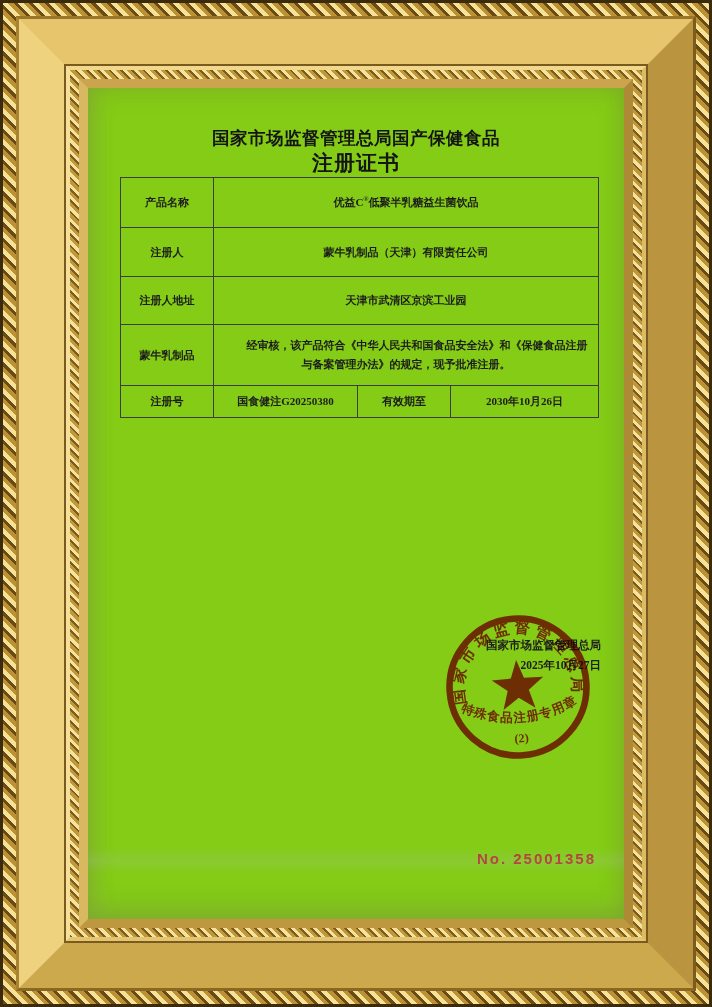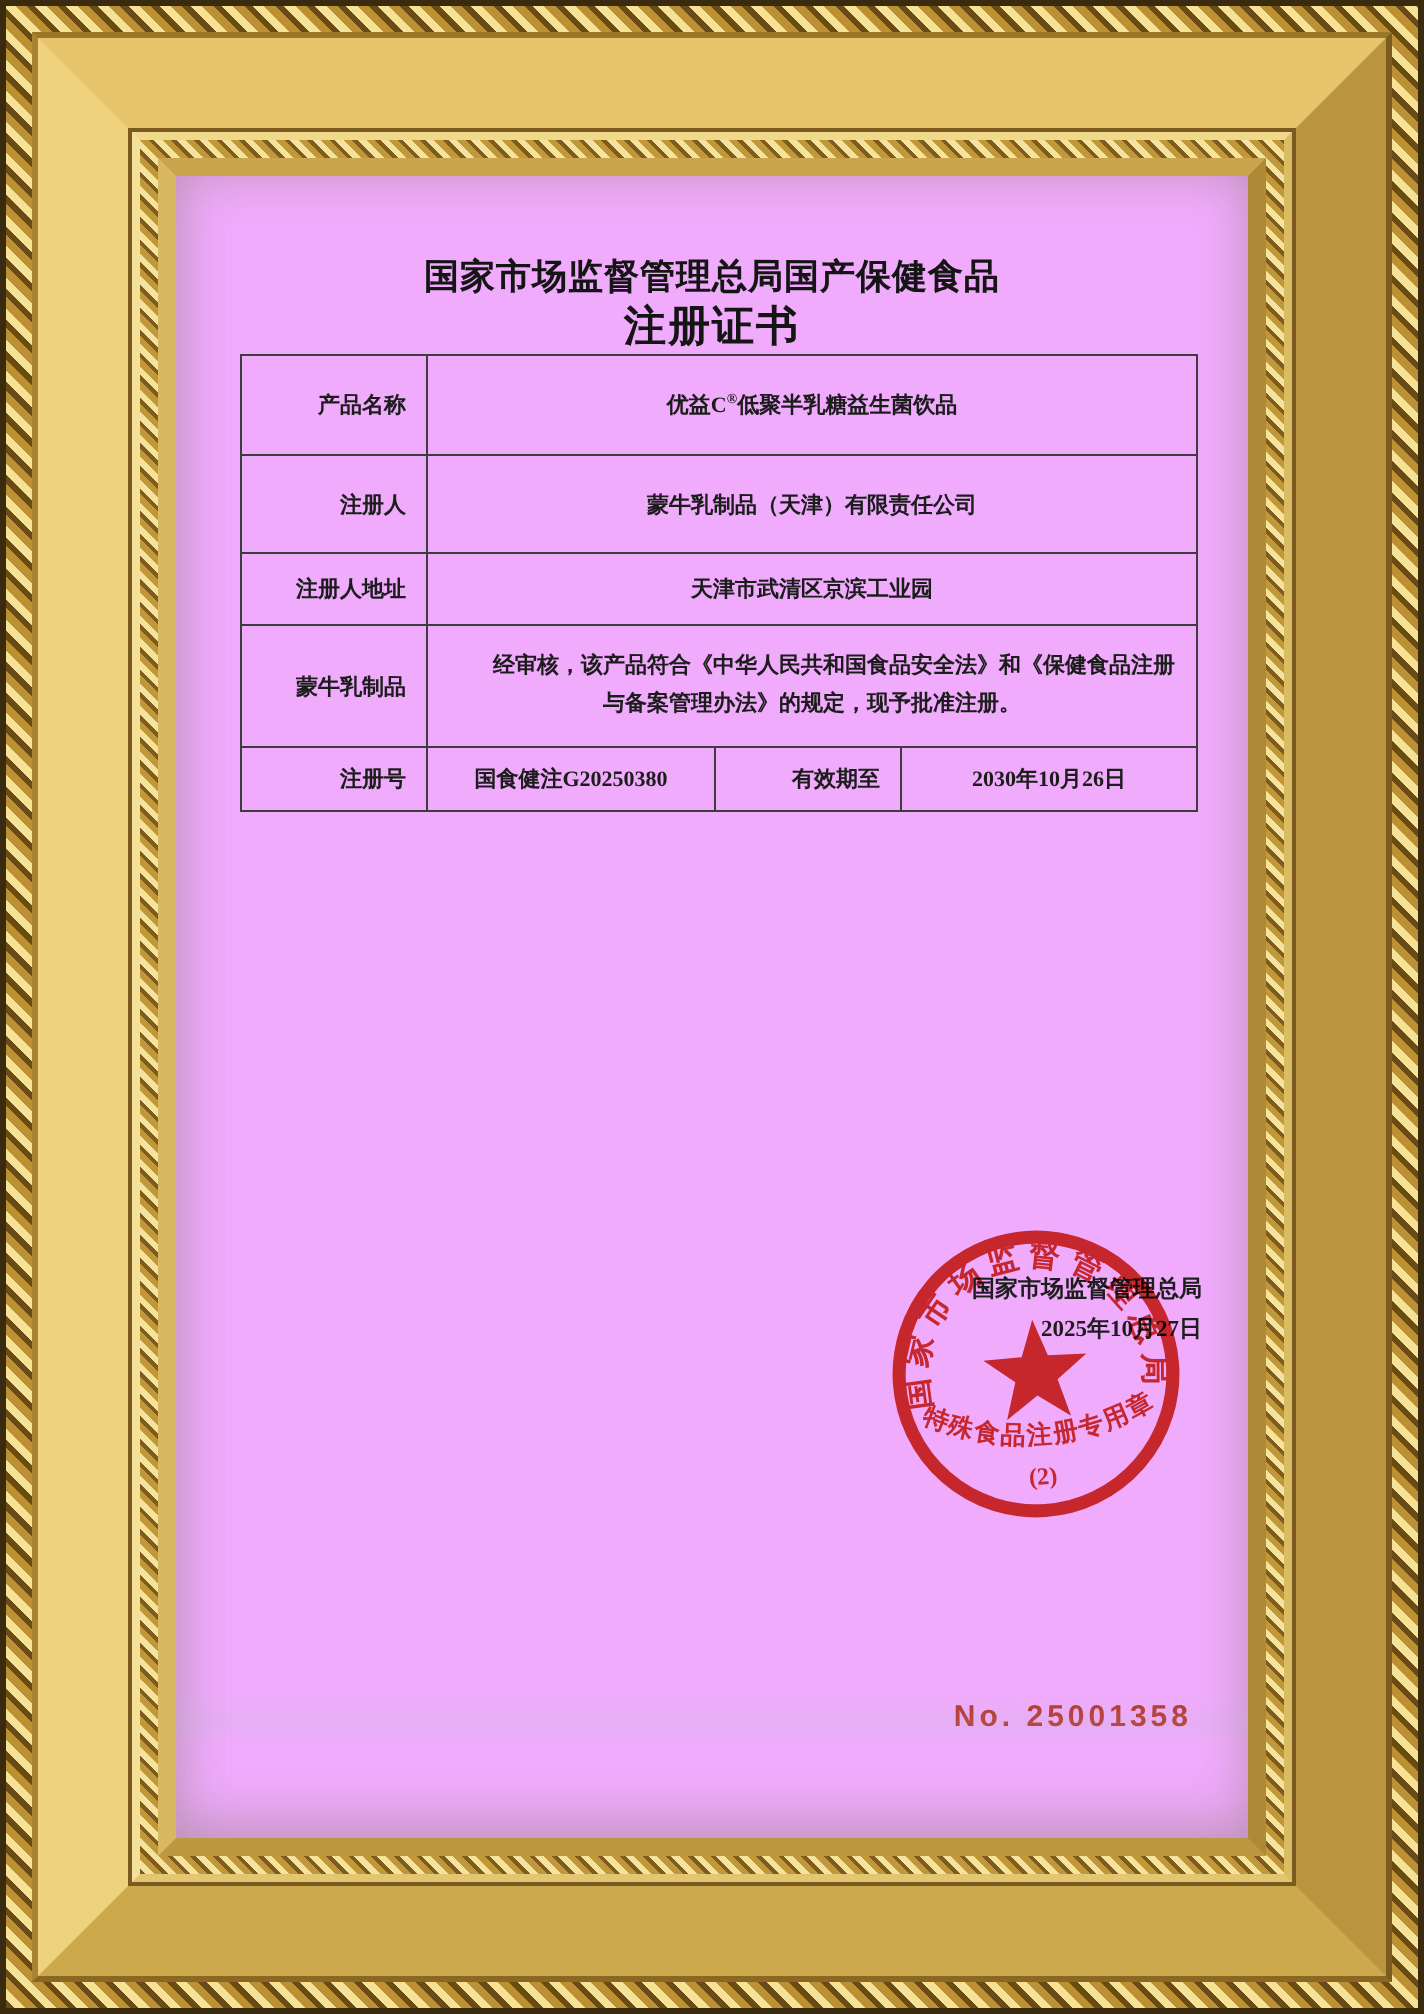--- a/index.html
+++ b/index.html
@@ -14,37 +14,37 @@
     border-image:repeating-linear-gradient(45deg,#6b4b15 0 3px,#f6e296 3px 7px,#bb9134 7px 11px) 13 round;}
   .band-line1{border:3px solid;border-color:#9a7628 #7c5c1d #8a6824 #a88334;}
   .band-slope{border:45px solid;border-color:#e6c56c #bb9440 #cda94e #efd27e;}
   .band-line2{border:2px solid #7a5a1e;}
   .band-gold{border:4px solid;border-color:#f0d98b #d9bc63 #e2c671 #f4e098;}
   .band-bead{border:9px solid transparent;
     border-image:repeating-linear-gradient(45deg,#7d5c1e 0 2px,#f5e29c 2px 5px,#c09739 5px 8px) 9 round;}
   .band-inner{border:9px solid;border-color:#caa54e #ae8936 #bd9841 #d9b862;}
 
   
-  .paper{position:relative;width:536px;height:831px;background:#f0abfc;overflow:hidden;
+  .paper{position:relative;width:536px;height:831px;background:#84cc16;overflow:hidden;
          box-shadow:inset 0 0 24px rgba(110,95,55,.26), inset 0 -16px 20px rgba(125,125,118,.16),
                     inset 14px 0 18px rgba(160,160,170,.08);}
   .paper::after{content:"";position:absolute;left:0;right:0;bottom:46px;height:26px;
          background:linear-gradient(180deg,rgba(175,190,200,0) 0%,rgba(175,190,200,.16) 55%,rgba(175,190,200,0) 100%);}
 
   
   .title{position:absolute;top:38px;left:0;width:100%;text-align:center;color:#151515;}
   .title .l1{font-size:17.5px;font-weight:700;letter-spacing:.5px;line-height:25px;}
   .title .l2{font-size:21px;font-weight:700;letter-spacing:1px;line-height:25px;}
 
   
   table.cert{position:absolute;left:32px;top:89px;width:478px;border-collapse:collapse;
              table-layout:fixed;color:#1c1c1c;}
   table.cert td{border:1px solid #3d3d3d;padding:2px 10px;font-size:11px;font-weight:600;
                 vertical-align:middle;overflow:hidden;}
-  td.lbl{text-align:right;padding:2px 4px;}
+  td.lbl{text-align:center;padding:2px 4px;}
   td.val{text-align:center;}
   .conclusion{text-indent:22px;line-height:19px;text-align:left;}
   sup.tm{font-size:7px;vertical-align:super;}
 
   
   .issuer{position:absolute;top:547px;right:23px;text-align:right;color:#1e1e1e;
           font-size:11.5px;font-weight:600;line-height:20px;z-index:1;}
 
   
   .seal{position:absolute;left:355px;top:524px;width:150px;height:150px;z-index:2;
@@ -85,21 +85,21 @@
                       </colgroup>
                     <tbody>
                         <tr style="height:50px">
                       <td class="lbl">产品名称</td>
                       <td class="val" colspan="3"><span>优益C</span><sup class="tm">®</sup><span>低聚半乳糖益生菌饮品</span></td>
                     </tr>
                     <tr style="height:49px">
                       <td class="lbl">注册人</td>
                       <td class="val" colspan="3">蒙牛乳制品（天津）有限责任公司</td>
                     </tr>
-                    <tr style="height:36px">
+                    <tr style="height:48px">
                       <td class="lbl">注册人地址</td>
                       <td class="val" colspan="3">天津市武清区京滨工业园</td>
                     </tr>
                     <tr style="height:61px">
                       <td class="lbl">蒙牛乳制品</td>
                       <td class="val conclusion" colspan="3">经审核，该产品符合《中华人民共和国食品安全法》和《保健食品注册与备案管理办法》的规定，现予批准注册。</td>
                     </tr>
                     <tr style="height:32px">
                       <td class="lbl">注册号</td>
                       <td class="val">国食健注G20250380</td>

